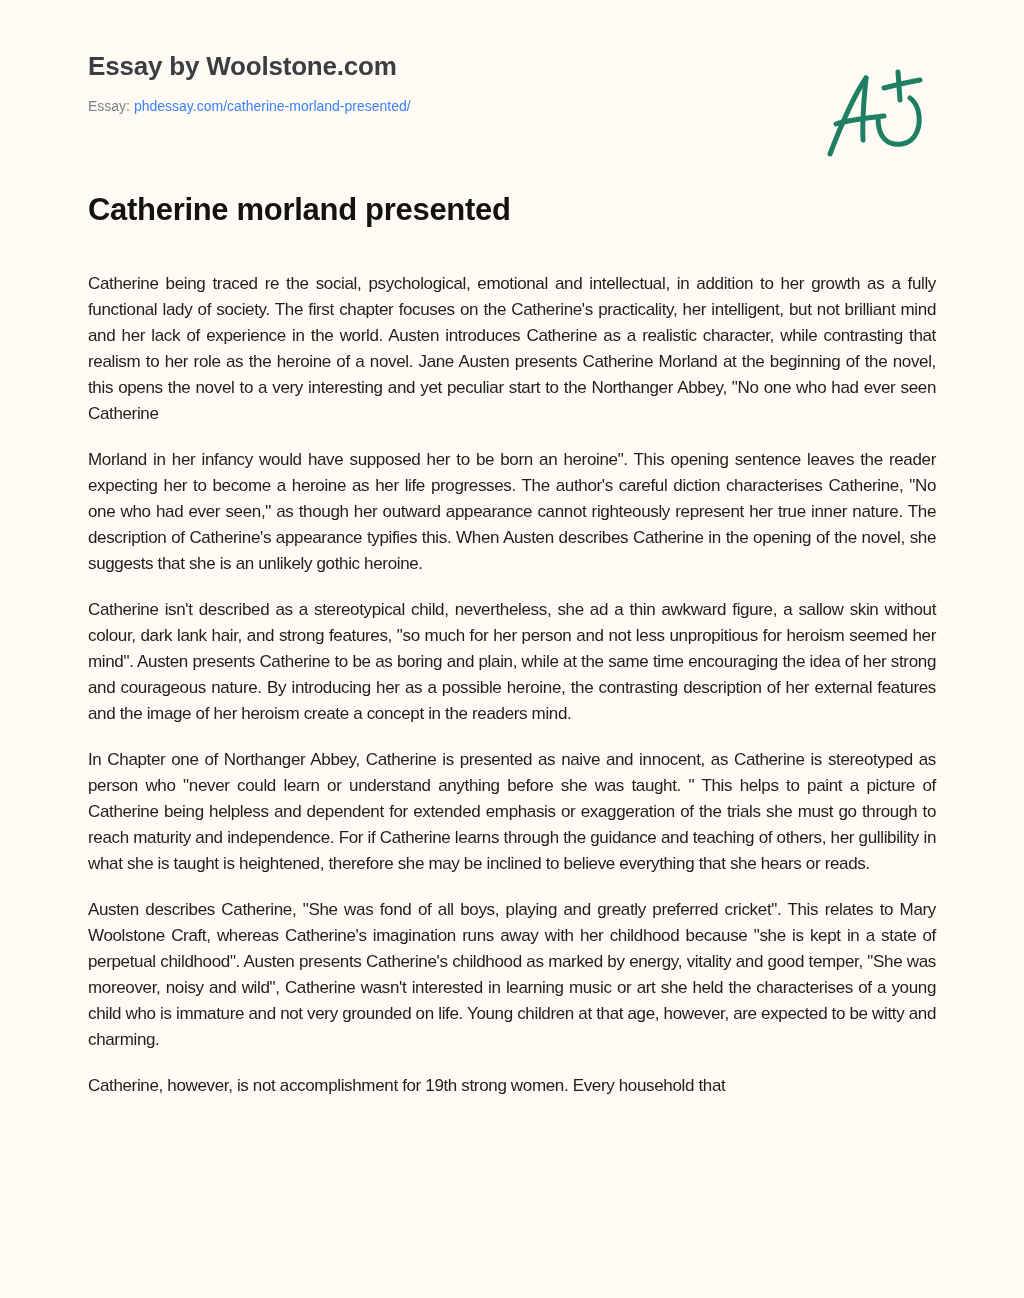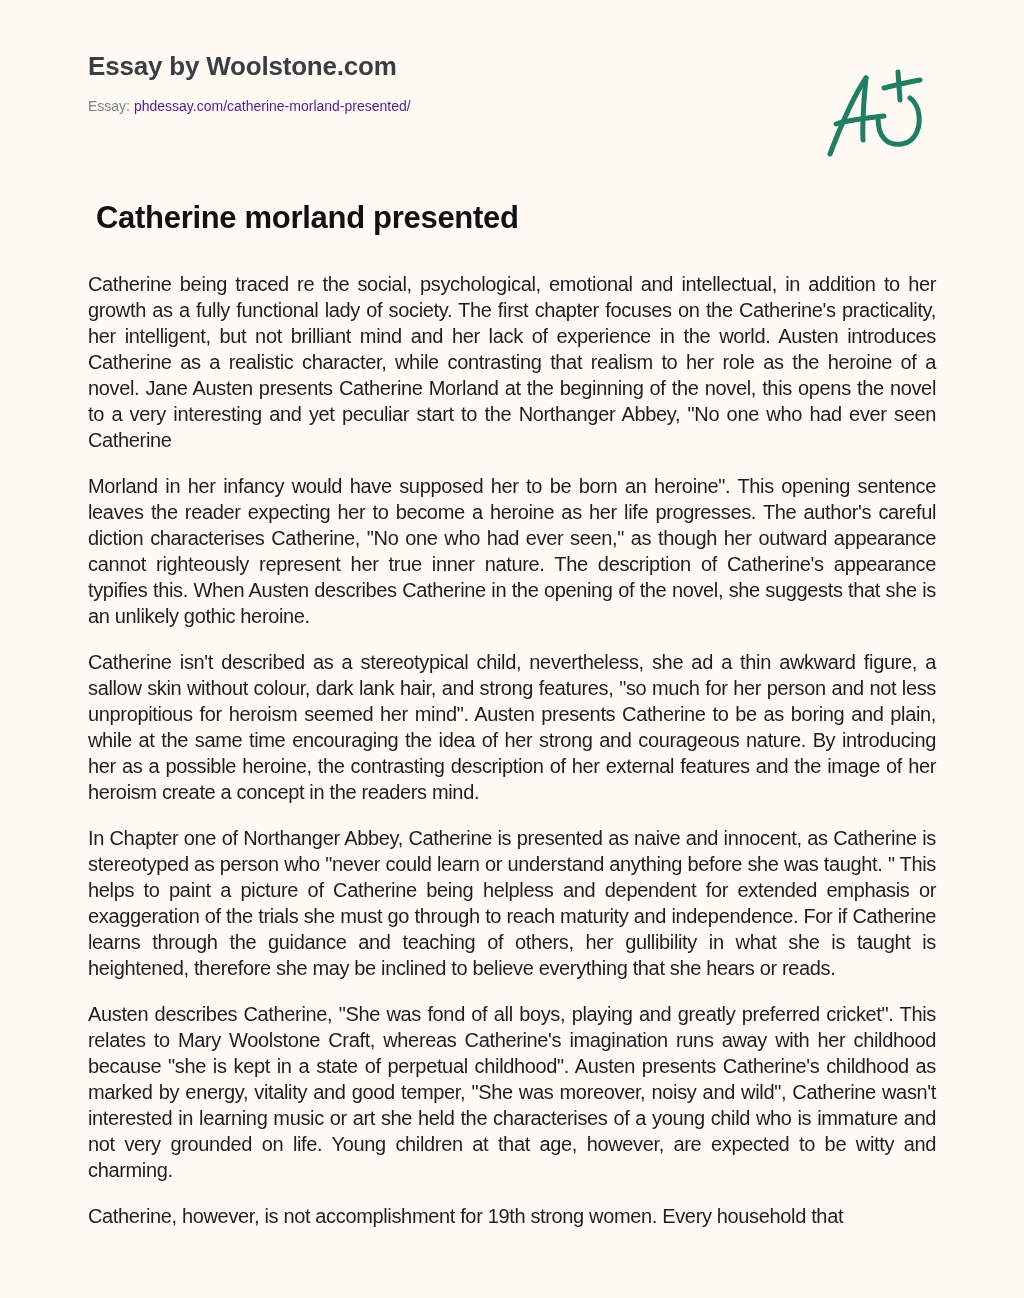--- a/index.html
+++ b/index.html
@@ -29,50 +29,50 @@
       line-height: 36px;
       margin: 0;
     }
     .source {
       margin-top: 12px;
       font-size: 14px;
       color: #7a8088;
       line-height: 20px;
     }
     .source a {
-      color: #4c1d95;
+      color: #3b82f6;
       text-decoration: none;
     }
     .logo {
       position: absolute;
       left: 818px;
       top: 58px;
       width: 120px;
       height: 110px;
     }
     .title {
       position: absolute;
       left: 88px;
       top: 188px;
-      margin: 8px;
+      margin: 0;
       font-size: 31px;
       font-weight: bold;
       color: #121212;
       letter-spacing: -0.3px;
       line-height: 44px;
     }
     .content {
       position: absolute;
       left: 88px;
       top: 271px;
       width: 848px;
     }
     .content p {
       margin: 0 0 20px 0;
-      font-size: 20px;
+      font-size: 17px;
       line-height: 26px;
       text-align: justify;
       color: #1e1e1e;
       letter-spacing: -0.35px;
     }
   </style>
 </head>
 <body>
 
 <div class="header">

